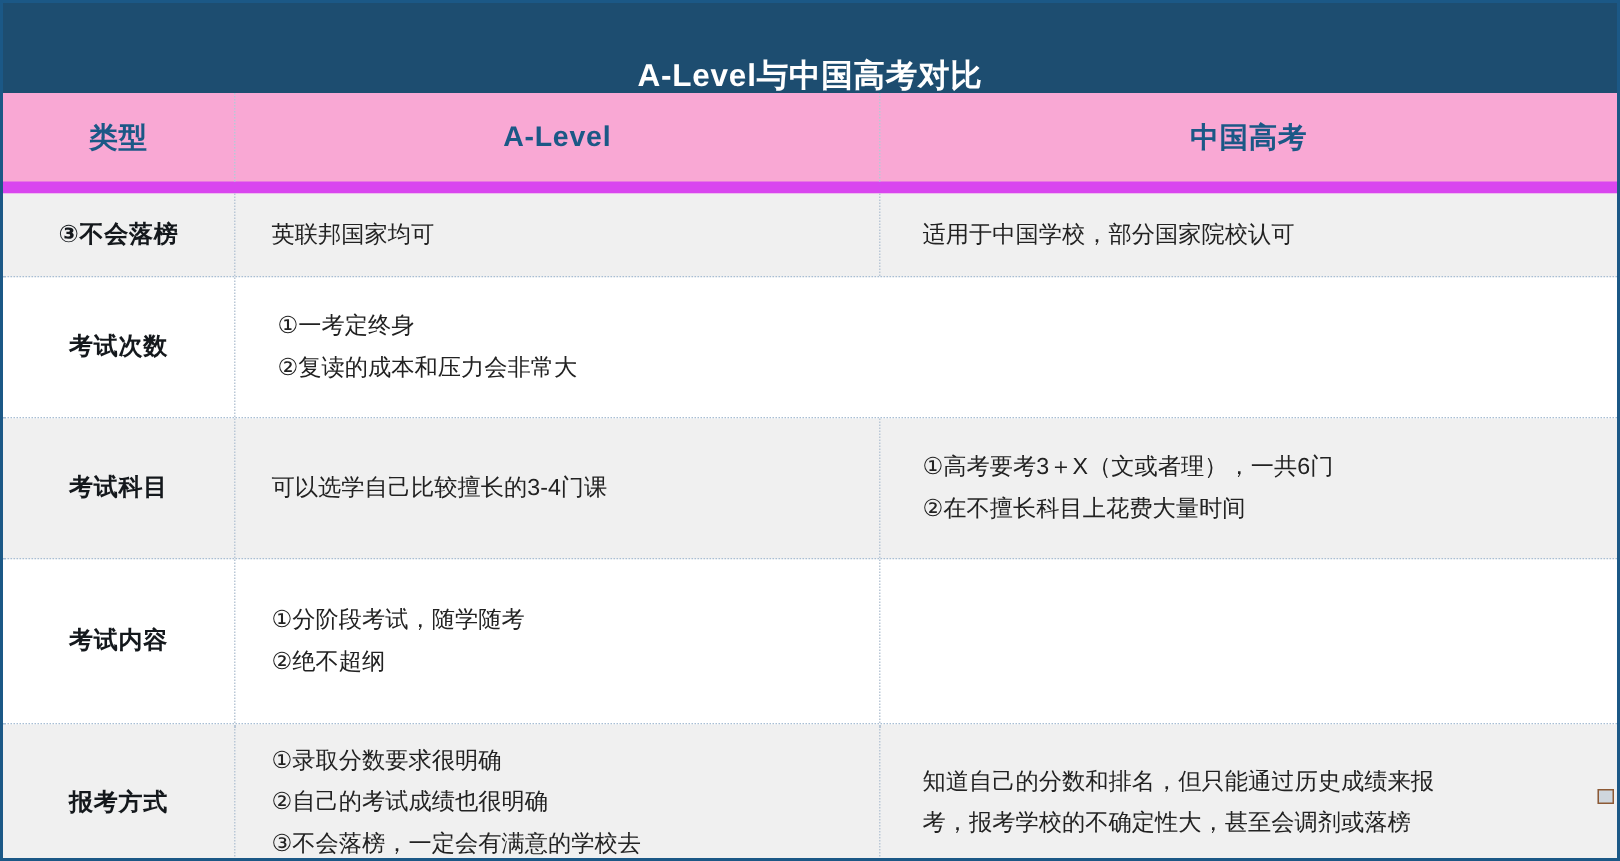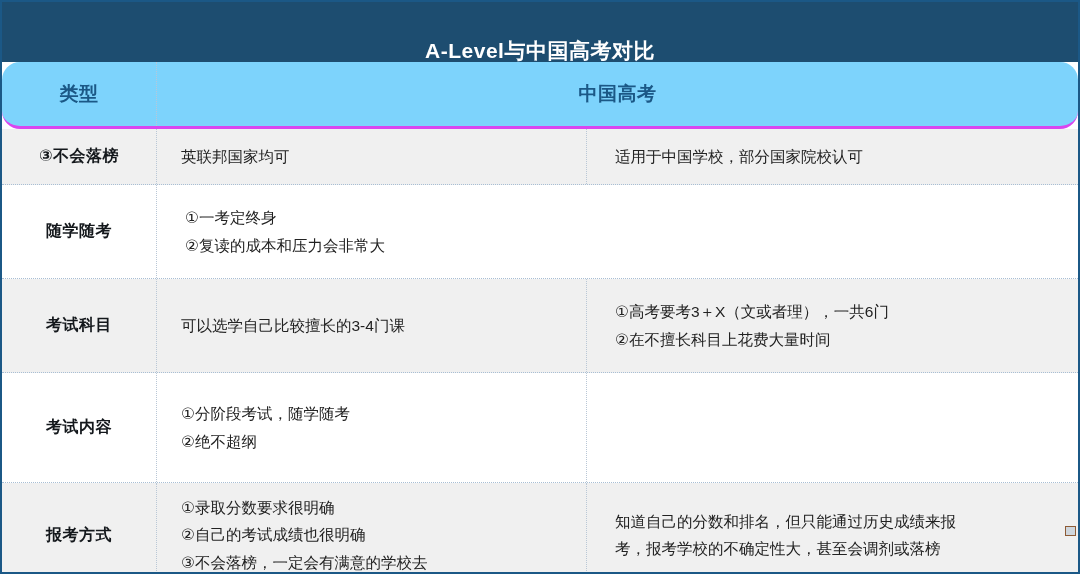--- a/index.html
+++ b/index.html
@@ -45,23 +45,22 @@
   
   .row {
     box-sizing: border-box;
     display: flex;
     width: 100%;
     position: relative;
   }
 
   .header-row {
     height: 67px;
-    background: #7dd3fc;
-    border-bottom: 3px solid #d946ef;
-    border-radius: 18px;
+    background: #f9a8d4;
+    border-bottom: 8px solid #d946ef;
   }
 
   .data-row {
     border-bottom: 1px dotted #a8bed4;
   }
   .data-row:last-child {
     border-bottom: none;
   }
   .row-gray  { background: #f0f0f0; }
   .row-white { background: #ffffff; }
@@ -142,40 +141,43 @@
 <div class="table-frame">
 
   <div class="title-band">
     <div class="title-text">A-Level与中国高考对比</div>
   </div>
 
   <div class="row header-row">
     <div class="cell cell-label">
       <span class="head-label">类型</span>
     </div>
+    <div class="cell cell-a">
+      <span class="head-col">A-Level</span>
+    </div>
     <div class="cell cell-b">
       <span class="head-col">中国高考</span>
     </div>
   </div>
 
   <div class="row data-row row-gray r0">
     <div class="cell cell-label">
       <span class="label-text">③不会落榜</span>
     </div>
     <div class="cell cell-a">
       <span class="body-text">英联邦国家均可</span>
     </div>
     <div class="cell cell-b">
       <span class="body-text">适用于中国学校，部分国家院校认可</span>
     </div>
   </div>
 
   <div class="row data-row row-white r1">
     <div class="cell cell-label">
-      <span class="label-text">随学随考</span>
+      <span class="label-text">考试次数</span>
     </div>
     <div class="cell cell-b">
       <span class="body-text">①一考定终身
 ②复读的成本和压力会非常大</span>
     </div>
   </div>
 
   <div class="row data-row row-gray r2">
     <div class="cell cell-label">
       <span class="label-text">考试科目</span>

